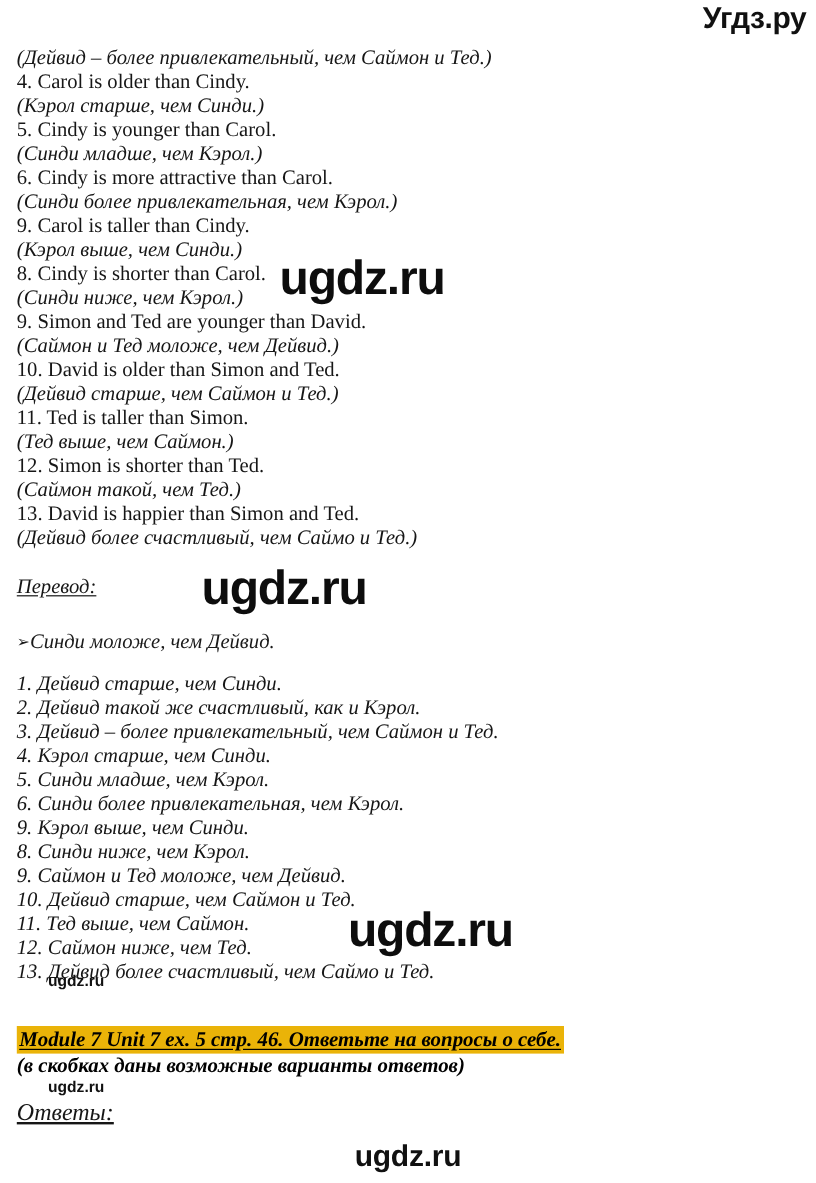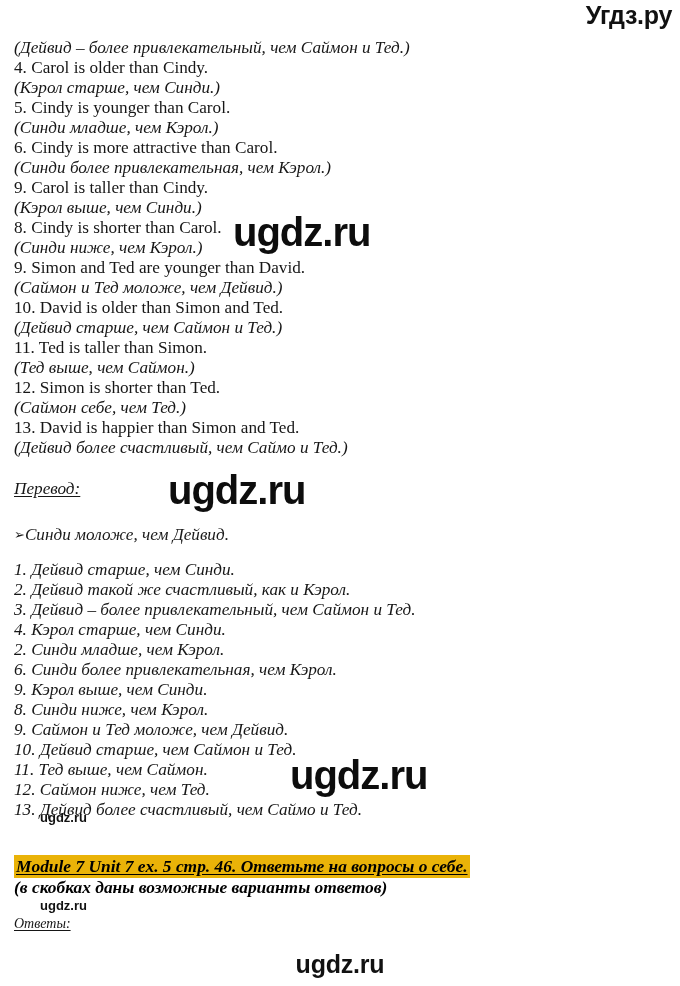--- a/index.html
+++ b/index.html
@@ -105,21 +105,21 @@
     font-weight: bold;
     font-style: italic;
     color: #000000;
     white-space: nowrap;
   }
 
   .answers-label {
     position: absolute;
     left: 14px;
     top: 916px;
-    font-size: 14px;
+    font-size: 20px;
     font-style: italic;
     text-decoration: underline;
     text-underline-offset: 2px;
     color: #161616;
   }
 
   
   .wm-large {
     position: absolute;
     font-family: "Liberation Sans", "DejaVu Sans", sans-serif;
@@ -176,37 +176,37 @@
       <div class="line ru" style="top: 198px;">(Кэрол выше, чем Синди.)</div>
       <div class="line en" style="top: 218px;">8. Cindy is shorter than Carol.</div>
       <div class="line ru" style="top: 238px;">(Синди ниже, чем Кэрол.)</div>
       <div class="line en" style="top: 258px;">9. Simon and Ted are younger than David.</div>
       <div class="line ru" style="top: 278px;">(Саймон и Тед моложе, чем Дейвид.)</div>
       <div class="line en" style="top: 298px;">10. David is older than Simon and Ted.</div>
       <div class="line ru" style="top: 318px;">(Дейвид старше, чем Саймон и Тед.)</div>
       <div class="line en" style="top: 338px;">11. Ted is taller than Simon.</div>
       <div class="line ru" style="top: 358px;">(Тед выше, чем Саймон.)</div>
       <div class="line en" style="top: 378px;">12. Simon is shorter than Ted.</div>
-      <div class="line ru" style="top: 398px;">(Саймон себе, чем Тед.)</div>
+      <div class="line ru" style="top: 398px;">(Саймон такой, чем Тед.)</div>
       <div class="line en" style="top: 418px;">13. David is happier than Simon and Ted.</div>
       <div class="line ru" style="top: 438px;">(Дейвид более счастливый, чем Саймо и Тед.)</div>
     </div>
 
   <div class="line ru underlined" id="translation-label" style="top: 479px;">Перевод:</div>
 
   <div class="bulleted" id="translation-bullet" style="top: 525px;">
     <span class="arrow">➢</span><span>Синди моложе, чем Дейвид.</span>
   </div>
 
   <div id="translation-lines">
       <div class="translation-line" style="top: 560px;">1. Дейвид старше, чем Синди.</div>
       <div class="translation-line" style="top: 580px;">2. Дейвид такой же счастливый, как и Кэрол.</div>
       <div class="translation-line" style="top: 600px;">3. Дейвид – более привлекательный, чем Саймон и Тед.</div>
       <div class="translation-line" style="top: 620px;">4. Кэрол старше, чем Синди.</div>
-      <div class="translation-line" style="top: 640px;">2. Синди младше, чем Кэрол.</div>
+      <div class="translation-line" style="top: 640px;">5. Синди младше, чем Кэрол.</div>
       <div class="translation-line" style="top: 660px;">6. Синди более привлекательная, чем Кэрол.</div>
       <div class="translation-line" style="top: 680px;">9. Кэрол выше, чем Синди.</div>
       <div class="translation-line" style="top: 700px;">8. Синди ниже, чем Кэрол.</div>
       <div class="translation-line" style="top: 720px;">9. Саймон и Тед моложе, чем Дейвид.</div>
       <div class="translation-line" style="top: 740px;">10. Дейвид старше, чем Саймон и Тед.</div>
       <div class="translation-line" style="top: 760px;">11. Тед выше, чем Саймон.</div>
       <div class="translation-line" style="top: 780px;">12. Саймон ниже, чем Тед.</div>
       <div class="translation-line" style="top: 800px;">13. Дейвид более счастливый, чем Саймо и Тед.</div>
     </div>
 

